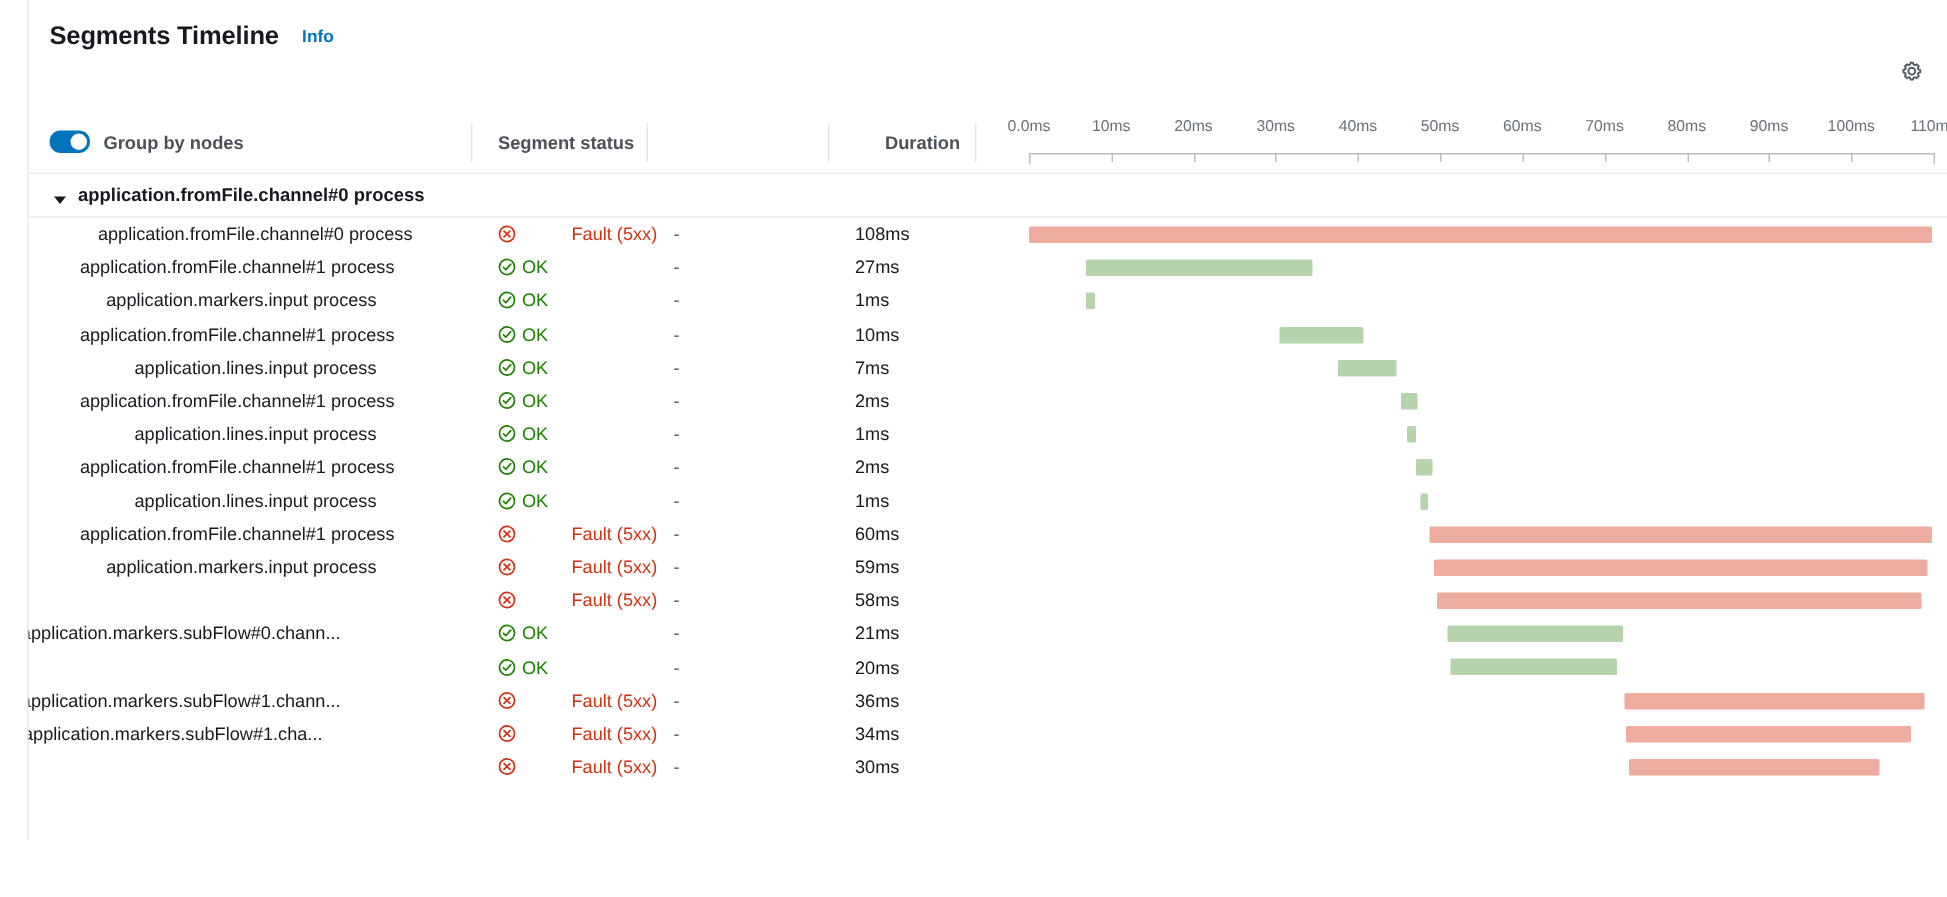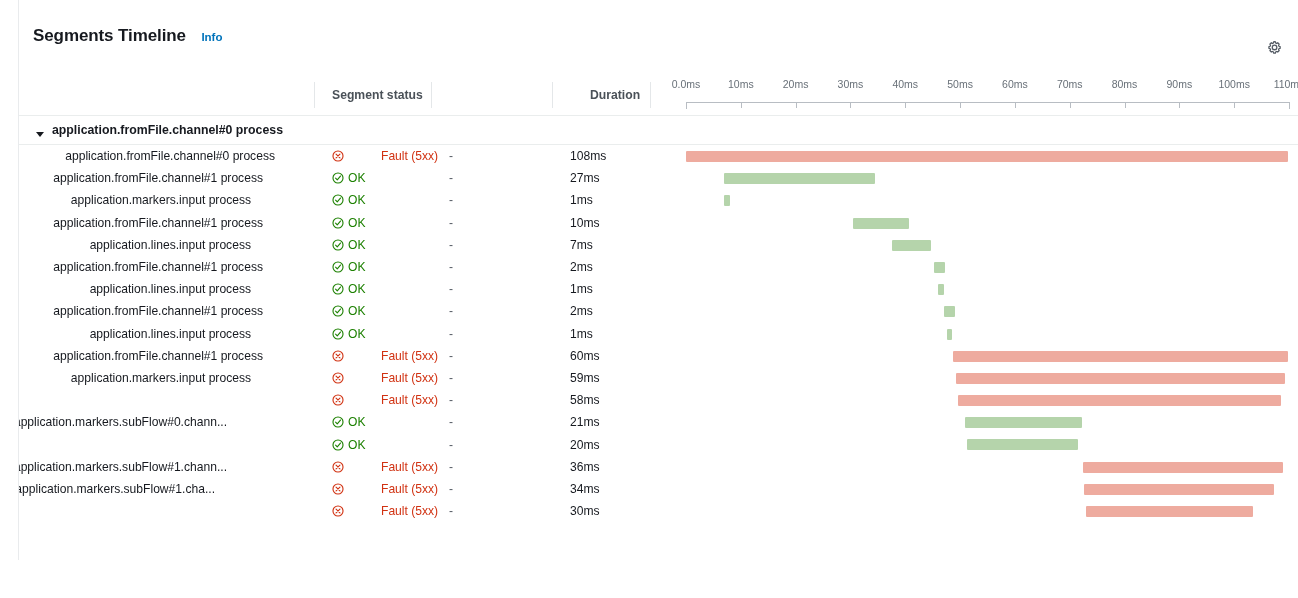--- a/index.html
+++ b/index.html
@@ -15,21 +15,21 @@
     position: absolute;
     left: 18px; top: 0;
     width: 1280px; height: 560px;
     border-left: 1px solid #e9ebed;
     background: #ffffff;
   }
   
   .panel-header {
     position: relative;
     height: 74px;
-    padding: 26px 0 0 14px;
+    padding: 14px 0 0 14px;
   }
   .panel-title {
     display: inline-block;
     font-size: 17px;
     font-weight: bold;
     letter-spacing: -0.1px;
     color: #16191f;
     vertical-align: middle;
   }
   .info-link {
@@ -192,20 +192,26 @@
         <path fill="none" stroke="#545b64" stroke-width="1.5" d="M10 3.2 11 3.35 11.45 4.75 12.6 5.22 13.9 4.55 15.45 6.1 14.78 7.4 15.25 8.55 16.65 9 16.65 10.9 15.25 11.35 14.78 12.5 15.45 13.8 13.9 15.35 12.6 14.68 11.45 15.15 11 16.55 9.1 16.55 8.65 15.15 7.5 14.68 6.2 15.35 4.65 13.8 5.32 12.5 4.85 11.35 3.45 10.9 3.45 9 4.85 8.55 5.32 7.4 4.65 6.1 6.2 4.55 7.5 5.22 8.65 4.75 9.1 3.35Z"></path>
         <circle cx="10.05" cy="9.95" r="2.7" fill="none" stroke="#545b64" stroke-width="1.5"></circle>
       </svg>
     </div>
   </div>
 
   <div class="tbl">
 
     <div class="col-head">
 
+      <div class="cell" style="left:14px;">
+        <span style="display:inline-block;width:27px;height:15px;border-radius:8px;background:#0073bb;position:relative;margin-right:9px;">
+          <span style="position:absolute;right:2px;top:2px;width:11px;height:11px;border-radius:50%;background:#ffffff;"></span>
+        </span>
+        <span>Group by nodes</span>
+      </div>
 
       <div class="vline" style="left:295px;"></div>
       <div class="cell" style="left:313px;">Segment status</div>
 
       <div class="vline" style="left:412px;"></div>
 
       <div class="vline" style="left:533px;"></div>
       <div class="cell" style="left:571px;">Duration</div>
 
       <div class="vline" style="left:631px;"></div>

